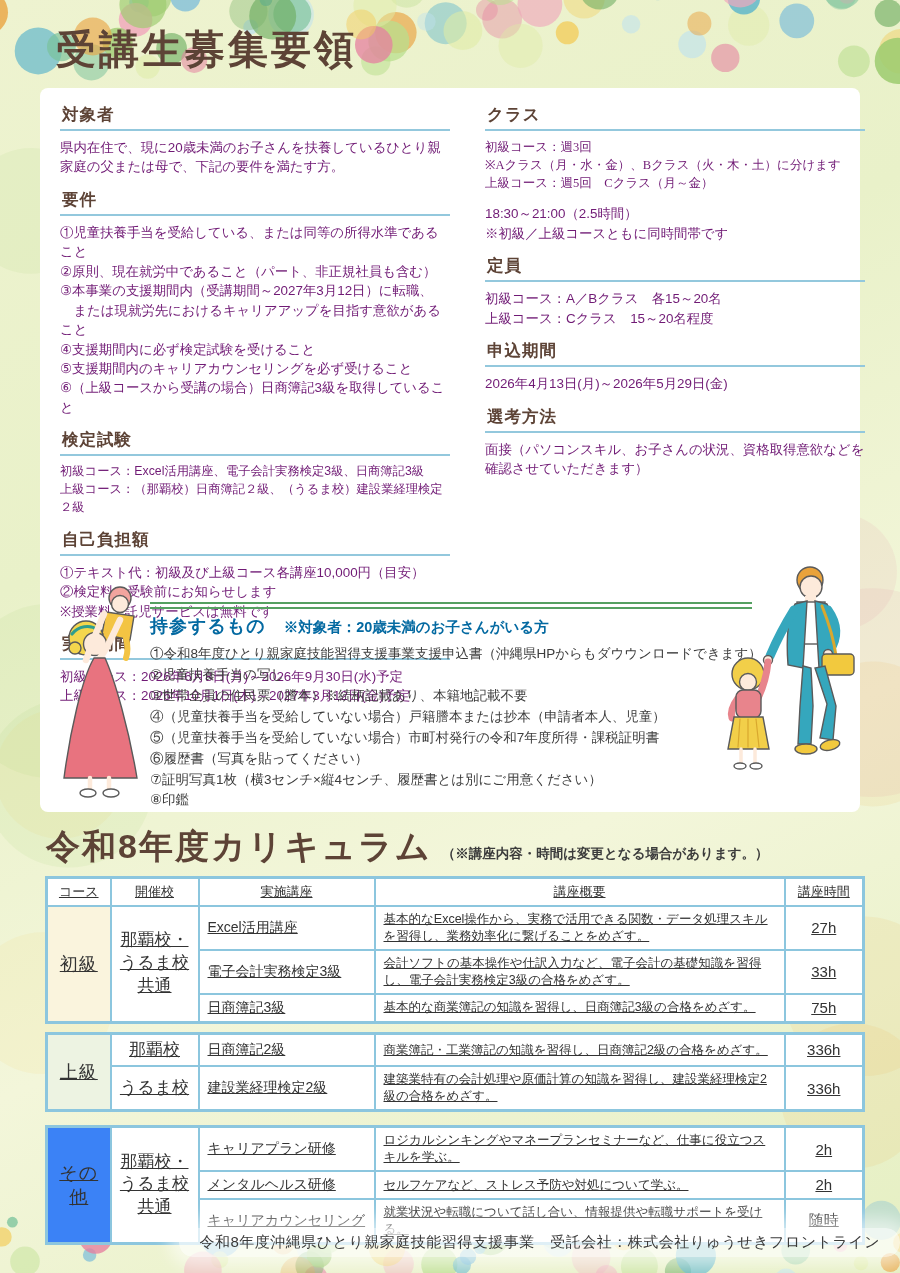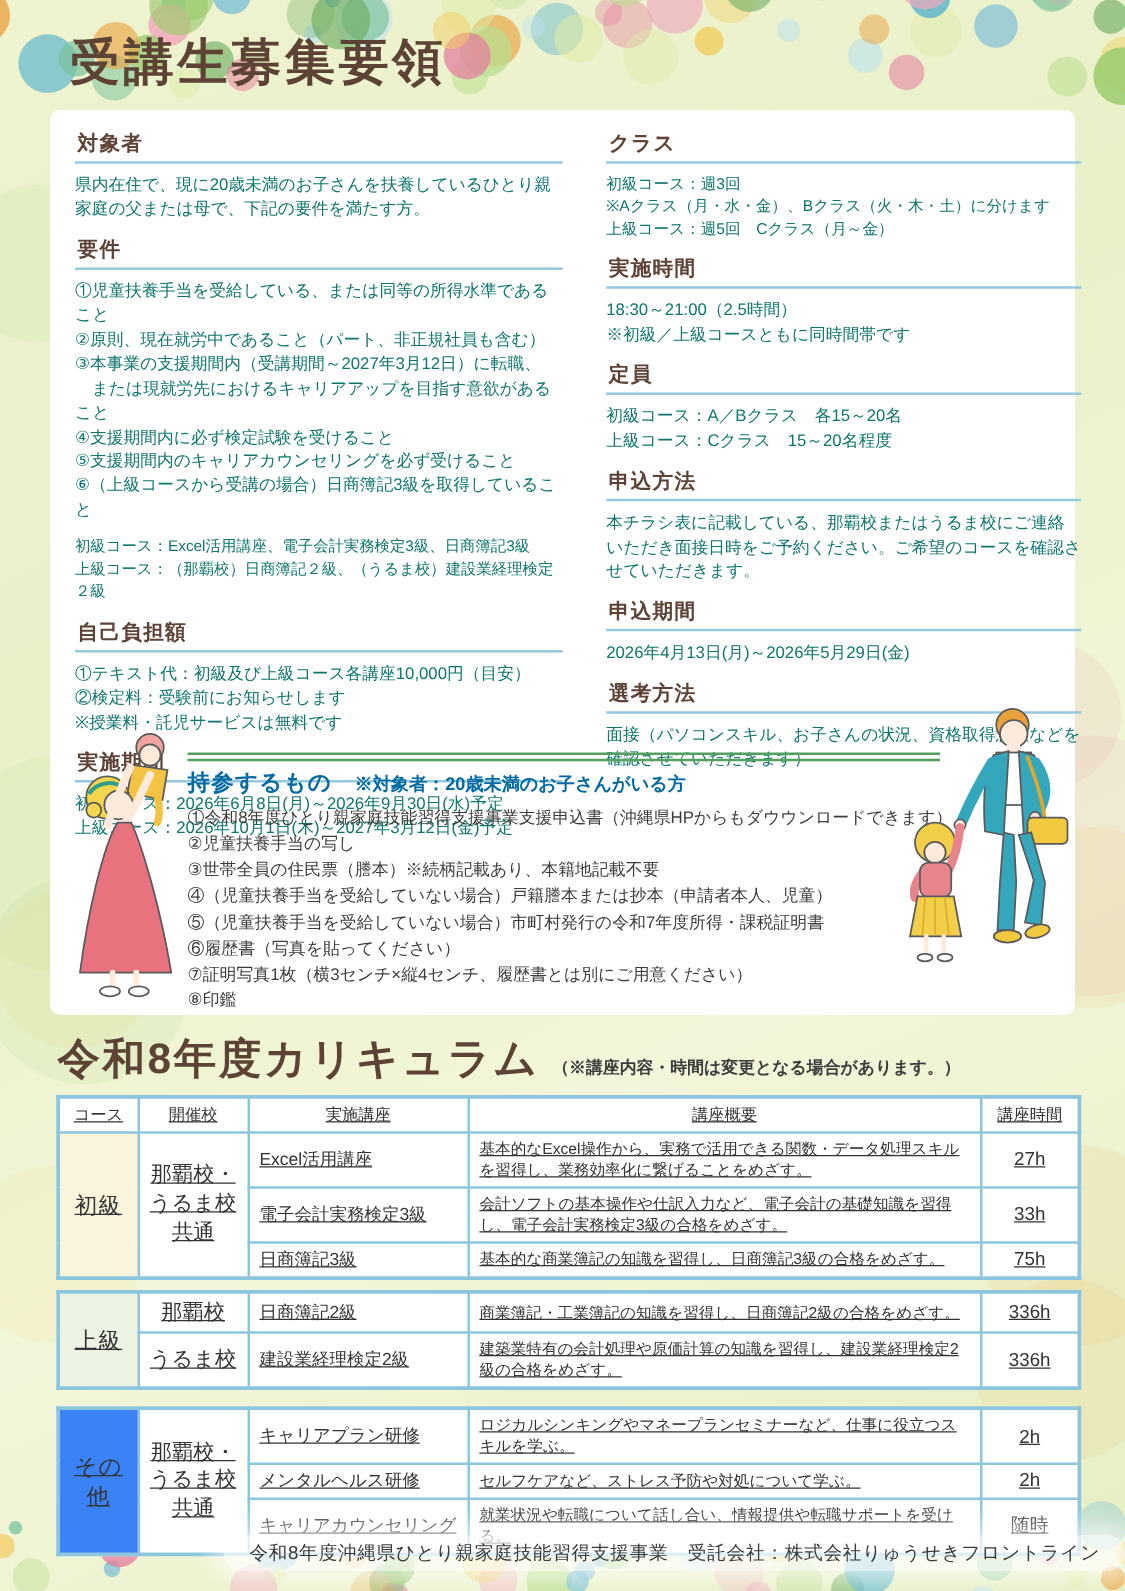--- a/index.html
+++ b/index.html
@@ -10,23 +10,23 @@
   .page-title{position:absolute;left:56px;top:22px;z-index:2;font-size:40px;font-weight:bold;
     color:#5d4336;letter-spacing:3px;}
   .panel{position:absolute;left:40px;top:88px;width:820px;height:724px;background:#fff;
     border-radius:8px;z-index:1;}
   .cols{position:absolute;left:20px;top:16px;display:flex;gap:35px;}
   .col-left{width:390px;}
   .col-right{width:380px;}
   .section{margin-bottom:12px;}
   .section h3{font-size:16.5px;font-weight:bold;color:#5d4336;margin:0 0 7px 0;
     padding:0 0 3px 2px;border-bottom:2px solid #93c8dd;letter-spacing:1px;}
-  .section .body{font-size:13.4px;line-height:1.45;white-space:pre-line;color:#0f766e;}
+  .section .body{font-size:13.4px;line-height:1.45;white-space:pre-line;color:#701a75;}
   .col-left .section:nth-child(3) .body{font-size:12.3px;}
-  .col-right .section:nth-child(1) .body{font-size:12.5px;}
+  .col-right .section:nth-child(1) .body{font-size:12.5px;font-family:Liberation Serif, serif;}
   .sep{position:absolute;left:110px;top:514px;width:602px;height:3px;
     border-top:2px solid #55a061;border-bottom:2px solid #55a061;}
   .bring{position:absolute;left:110px;top:526px;width:658px;}
   .bring-head{display:flex;align-items:baseline;gap:18px;color:#0369a1;font-weight:bold;}
   .bring-title{font-size:18px;letter-spacing:1px;}
   .bring-sub{font-size:14.5px;}
   .bring-items{margin-top:6px;font-size:13.5px;line-height:1.55;white-space:pre-line;}
   .illust{position:absolute;z-index:2;}
   #illust-mother{left:42px;top:582px;}
   #illust-family{left:710px;top:556px;}
@@ -200,20 +200,21 @@
           <h3>要件</h3>
           <div class="body">①児童扶養手当を受給している、または同等の所得水準であること
 ②原則、現在就労中であること（パート、非正規社員も含む）
 ③本事業の支援期間内（受講期間～2027年3月12日）に転職、
 　または現就労先におけるキャリアアップを目指す意欲があること
 ④支援期間内に必ず検定試験を受けること
 ⑤支援期間内のキャリアカウンセリングを必ず受けること
 ⑥（上級コースから受講の場合）日商簿記3級を取得していること</div>
         </div>
         <div class="section">
+          <h3>検定試験</h3>
           <div class="body">初級コース：Excel活用講座、電子会計実務検定3級、日商簿記3級
 上級コース：（那覇校）日商簿記２級、（うるま校）建設業経理検定２級</div>
         </div>
         <div class="section">
           <h3>自己負担額</h3>
           <div class="body">①テキスト代：初級及び上級コース各講座10,000円（目安）
 ②検定料：受験前にお知らせします
 ※授業料・託児サービスは無料です</div>
         </div>
         <div class="section">
@@ -223,32 +224,27 @@
         </div>
       </div>
       <div class="col-right">
         <div class="section">
           <h3>クラス</h3>
           <div class="body">初級コース：週3回
 ※Aクラス（月・水・金）、Bクラス（火・木・土）に分けます
 上級コース：週5回　Cクラス（月～金）</div>
         </div>
         <div class="section">
-          <h3>実施時間</h3>
           <div class="body">18:30～21:00（2.5時間）
 ※初級／上級コースともに同時間帯です</div>
         </div>
         <div class="section">
           <h3>定員</h3>
           <div class="body">初級コース：A／Bクラス　各15～20名
 上級コース：Cクラス　15～20名程度</div>
-        </div>
-        <div class="section">
-          <h3>申込方法</h3>
-          <div class="body">本チラシ表に記載している、那覇校またはうるま校にご連絡いただき面接日時をご予約ください。ご希望のコースを確認させていただきます。</div>
         </div>
         <div class="section">
           <h3>申込期間</h3>
           <div class="body">2026年4月13日(月)～2026年5月29日(金)</div>
         </div>
         <div class="section">
           <h3>選考方法</h3>
           <div class="body">面接（パソコンスキル、お子さんの状況、資格取得意欲などを確認させていただきます）</div>
         </div>
       </div>

